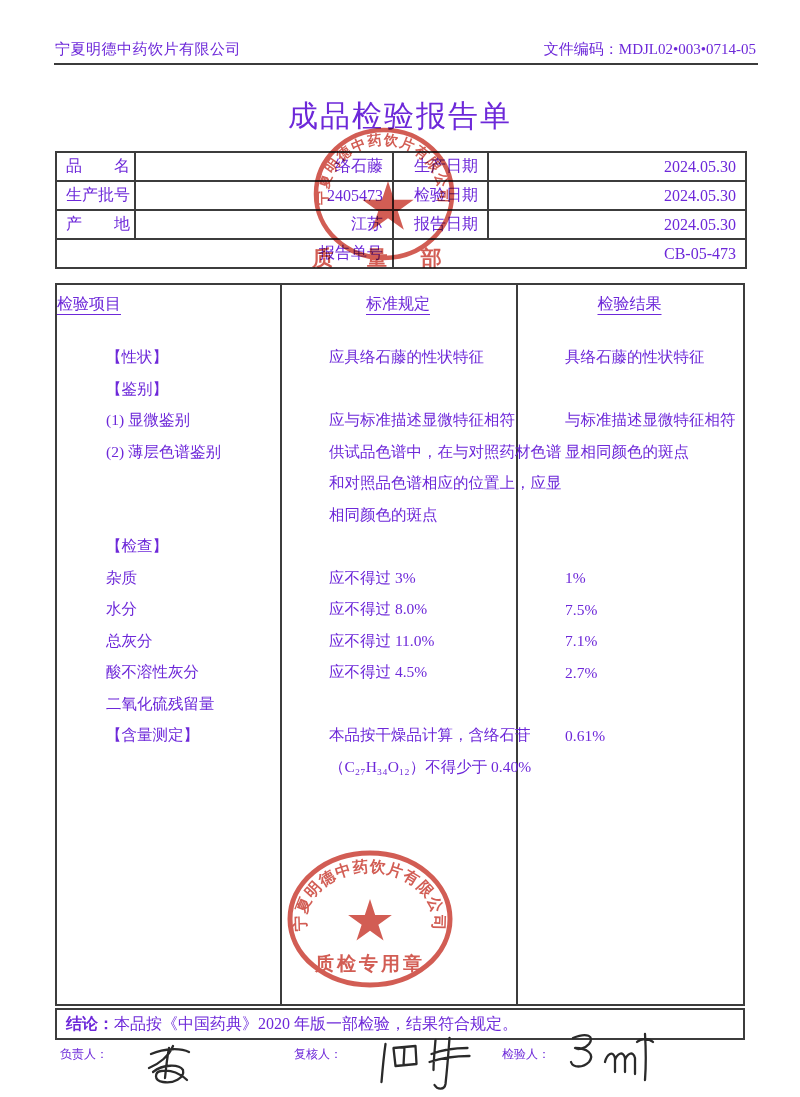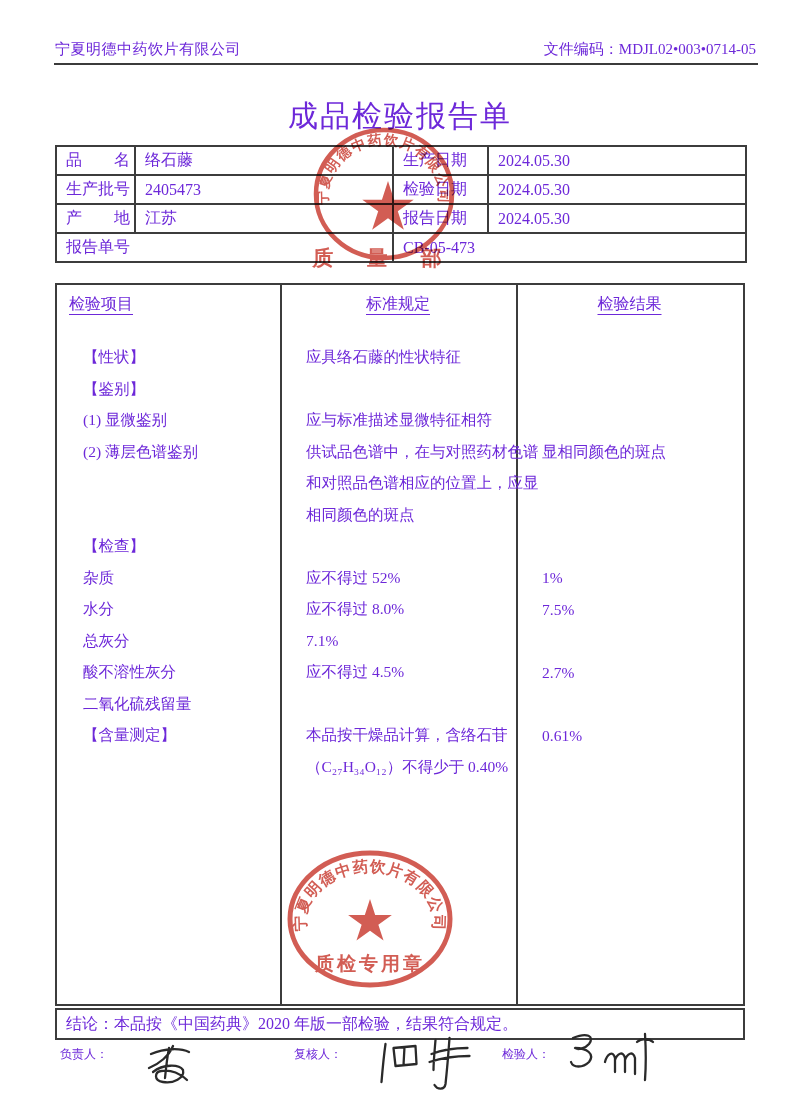--- a/index.html
+++ b/index.html
@@ -8,41 +8,41 @@
     font-family:"Liberation Serif","DejaVu Serif",serif;color:#6d28d9;margin-top:8px;
   }
   
   .hdr-company{position:absolute;left:55px;top:32px;font-size:15px;letter-spacing:.5px;white-space:nowrap;}
   .hdr-code{position:absolute;right:44px;top:32px;font-size:15px;white-space:nowrap;}
   .hdr-rule{position:absolute;left:54px;top:55px;width:704px;height:2px;background:#3b3b3b;}
   
   .title{position:absolute;left:0;top:88px;width:100%;text-align:center;
     font-size:30px;font-weight:normal;letter-spacing:2px;}
   
-  .info-table{position:absolute;left:55px;top:137px;width:690px;border-collapse:collapse;table-layout:fixed;}
+  .info-table{position:absolute;left:55px;top:143px;width:690px;border-collapse:collapse;table-layout:fixed;text-align:right;}
   .info-table td{border:2px solid #3c3c3c;height:27px;font-size:16px;padding:0 9px;white-space:nowrap;overflow:visible;}
   
   .main-table{position:absolute;left:55px;top:275px;width:690px;height:723px;
     border:2px solid #3c3c3c;box-sizing:border-box;}
   .vline{position:absolute;top:0;bottom:0;width:2px;background:#3c3c3c;}
   .v1{left:223px}.v2{left:459px}
   .mt-header{position:absolute;top:9px;left:0;right:0;display:grid;
     grid-template-columns:223px 236px 227px;font-size:16px;}
-  .mt-header .h1{padding-left:12px;}
+  .mt-header .h1{padding-left:0;}
   .mt-header .h2,.mt-header .h3{text-align:center;}
   .mt-header span{text-decoration:underline;text-underline-offset:5px;}
-  .mt-rows{position:absolute;top:57px;left:17px;right:0;}
+  .mt-rows{position:absolute;top:57px;left:0;right:0;padding-left:40px;}
   .mrow{display:grid;grid-template-columns:223px 236px 227px;height:31.5px;
     align-items:center;font-size:15.5px;}
   .mrow div{padding-left:9px;white-space:nowrap;overflow:visible;}
   
   .conclusion{position:absolute;left:55px;top:1000px;width:690px;height:32px;
     border:2px solid #3c3c3c;box-sizing:border-box;font-size:16px;line-height:28px;
     padding-left:9px;white-space:nowrap;}
-  .conclusion .lbl{font-weight:normal;}
+  .conclusion .lbl{font-weight:bold;}
   .signer{position:absolute;top:1038px;font-size:12px;white-space:nowrap;}
   .s1{left:60px}.s2{left:294px}.s3{left:502px}
   .sig{position:absolute;}
   .sig path{fill:none;stroke:#2a2a2a;stroke-width:2.3;stroke-linecap:round;stroke-linejoin:round;}
   
   .stamp{position:absolute;mix-blend-mode:multiply;opacity:.82;pointer-events:none;}
   .stamp text{font-family:"Liberation Serif","DejaVu Serif",serif;font-weight:bold;}
 </style>
 </head>
 <body>
@@ -95,29 +95,31 @@
     <div class="mt-header">
       <div class="h1"><span>检验项目</span></div>
       <div class="h2"><span>标准规定</span></div>
       <div class="h3"><span>检验结果</span></div>
     </div>
 
     <div class="mt-rows">
       <div class="mrow">
         <div>【性状】</div>
         <div>应具络石藤的性状特征</div>
+        <div>具络石藤的性状特征</div>
       </div>
       <div class="mrow">
         <div>【鉴别】</div>
         <div></div>
         <div></div>
       </div>
       <div class="mrow">
         <div>(1) 显微鉴别</div>
         <div>应与标准描述显微特征相符</div>
+        <div>与标准描述显微特征相符</div>
       </div>
       <div class="mrow">
         <div>(2) 薄层色谱鉴别</div>
         <div>供试品色谱中，在与对照药材色谱</div>
         <div>显相同颜色的斑点</div>
       </div>
       <div class="mrow">
         <div></div>
         <div>和对照品色谱相应的位置上，应显</div>
         <div></div>
@@ -127,30 +129,31 @@
         <div>相同颜色的斑点</div>
         <div></div>
       </div>
       <div class="mrow">
         <div>【检查】</div>
         <div></div>
         <div></div>
       </div>
       <div class="mrow">
         <div>杂质</div>
-        <div>应不得过 52%</div>
+        <div>应不得过 3%</div>
         <div>1%</div>
       </div>
       <div class="mrow">
         <div>水分</div>
         <div>应不得过 8.0%</div>
         <div>7.5%</div>
       </div>
       <div class="mrow">
         <div>总灰分</div>
+        <div>应不得过 11.0%</div>
         <div>7.1%</div>
       </div>
       <div class="mrow">
         <div>酸不溶性灰分</div>
         <div>应不得过 4.5%</div>
         <div>2.7%</div>
       </div>
       <div class="mrow">
         <div>二氧化硫残留量</div>
       </div>

